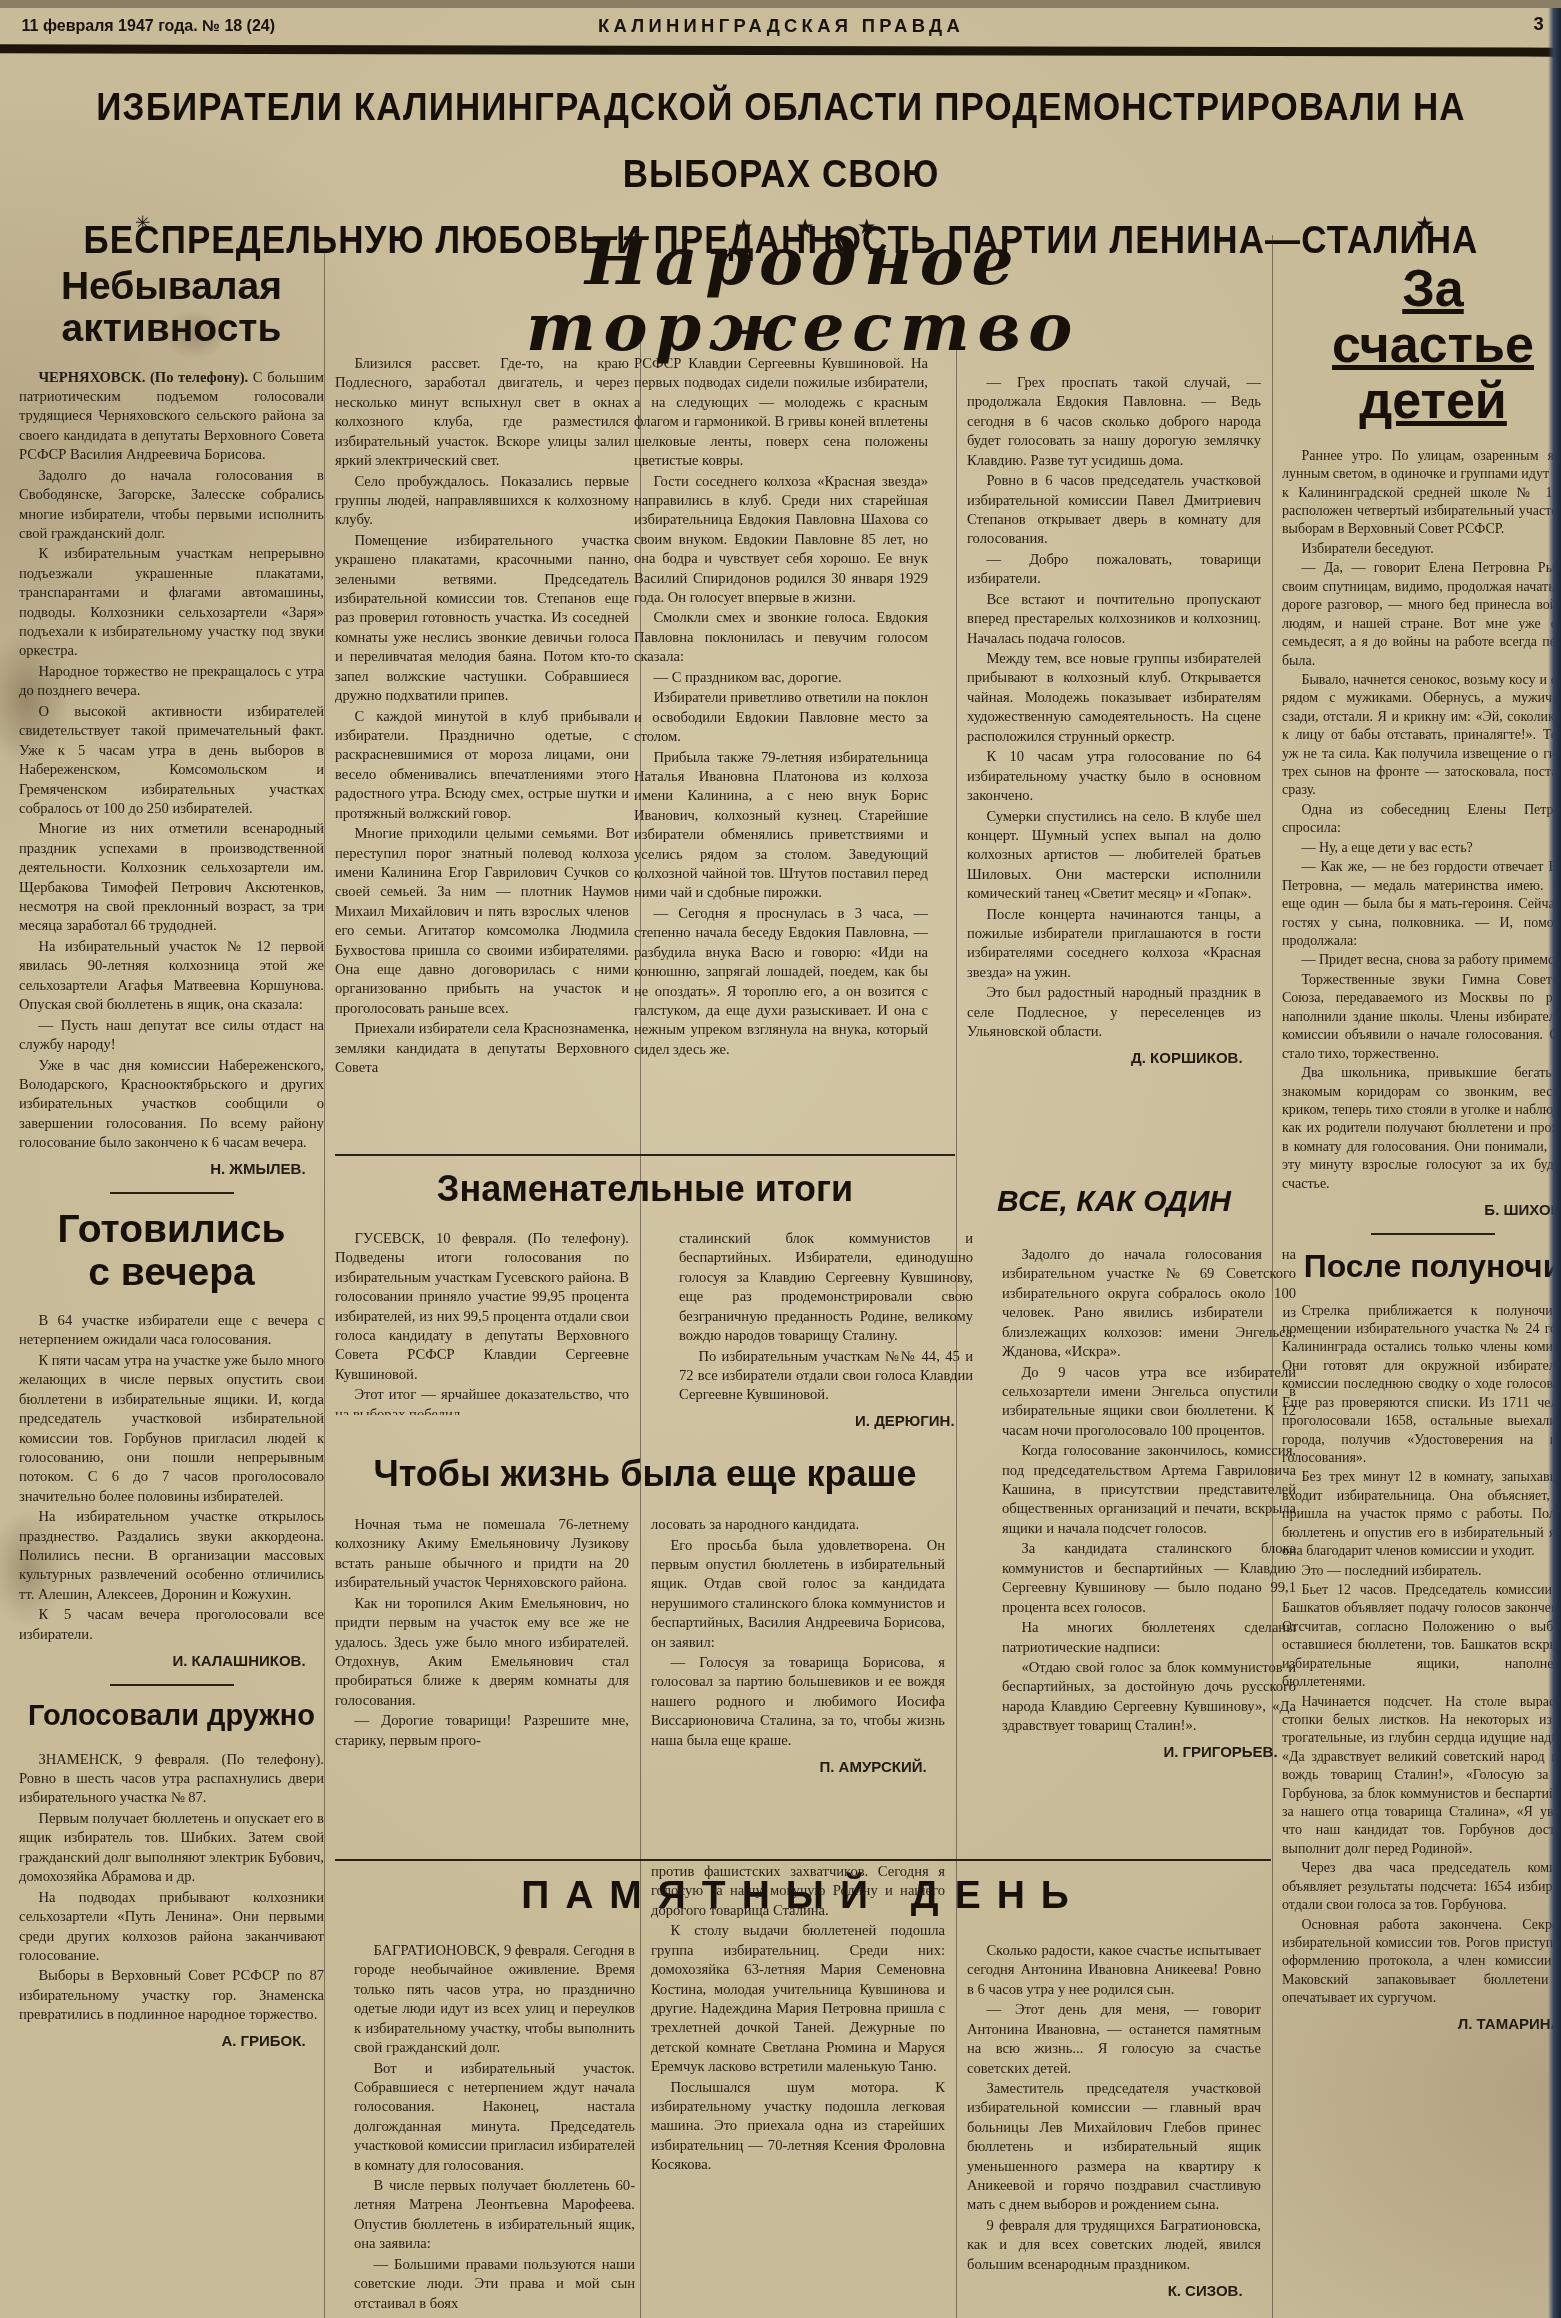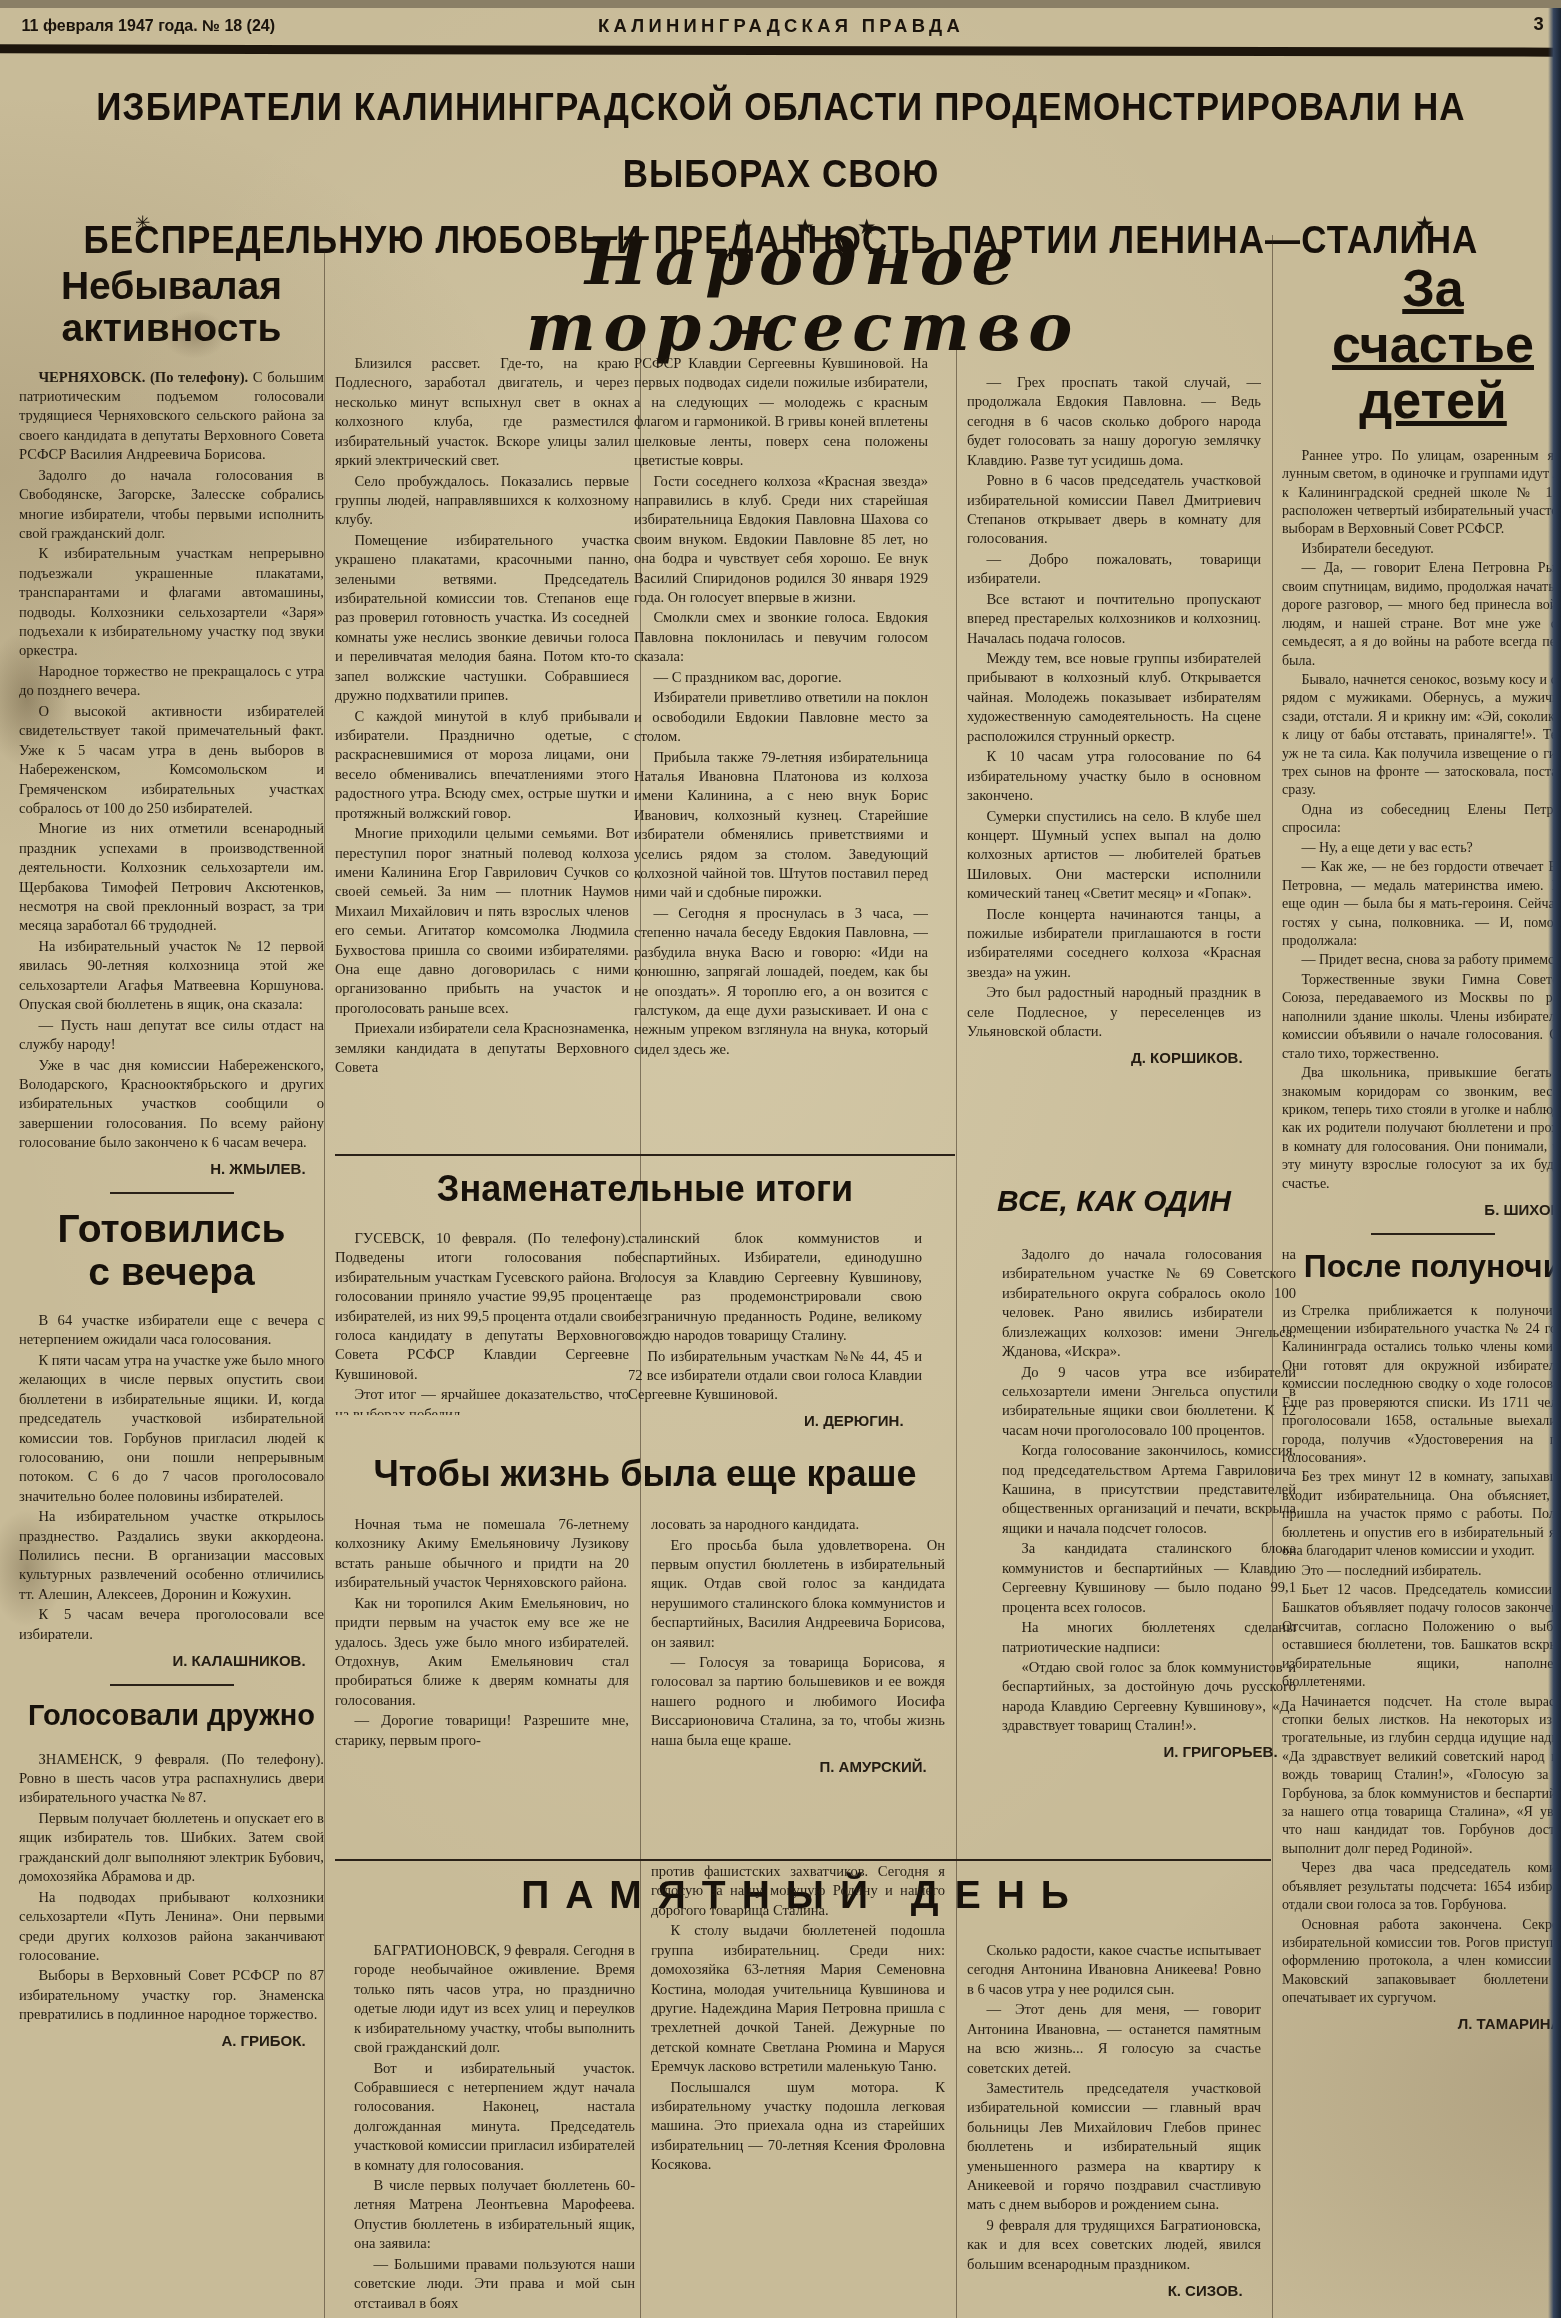--- a/index.html
+++ b/index.html
@@ -155,21 +155,21 @@
       </div>
     <span class="sig">Д. КОРШИКОВ.</span>
   </div>
 
   <div class="rule" style="left:335px; top:1146px; width:620px;"></div>
   <div class="sec-title" style="left:335px; top:1162px; width:620px;">Знаменательные итоги</div>
   <div class="col" style="left:335px; top:1221px; width:294px; height:186px;">
       <p>ГУСЕВСК, 10 февраля. (По телефону). Подведены итоги голосования по избирательным участкам Гусевского района. В голосовании приняло участие 99,95 процента избирателей, из них 99,5 процента отдали свои голоса кандидату в депутаты Верховного Совета РСФСР Клавдии Сергеевне Кувшиновой.</p>
       <p>Этот итог — ярчайшее доказательство, что на выборах победил</p>
     </div>
-  <div class="col cont" style="left:628px; top:1221px; width:294px; height:216px;">
+  <div class="col cont" style="left:679px; top:1221px; width:294px; height:216px;">
     <div>
         <p>сталинский блок коммунистов и беспартийных. Избиратели, единодушно голосуя за Клавдию Сергеевну Кувшинову, еще раз продемонстрировали свою безграничную преданность Родине, великому вождю народов товарищу Сталину.</p>
         <p>По избирательным участкам №№ 44, 45 и 72 все избиратели отдали свои голоса Клавдии Сергеевне Кувшиновой.</p>
       </div>
     <span class="sig">И. ДЕРЮГИН.</span>
   </div>
 
   <div class="sec-title vko-title" style="left:967px; top:1177px; width:294px;font-style:italic;">ВСЕ, КАК ОДИН</div>
   <div class="col" style="left:1002px; top:1237px; width:294px; height:605px;">
     <div>

